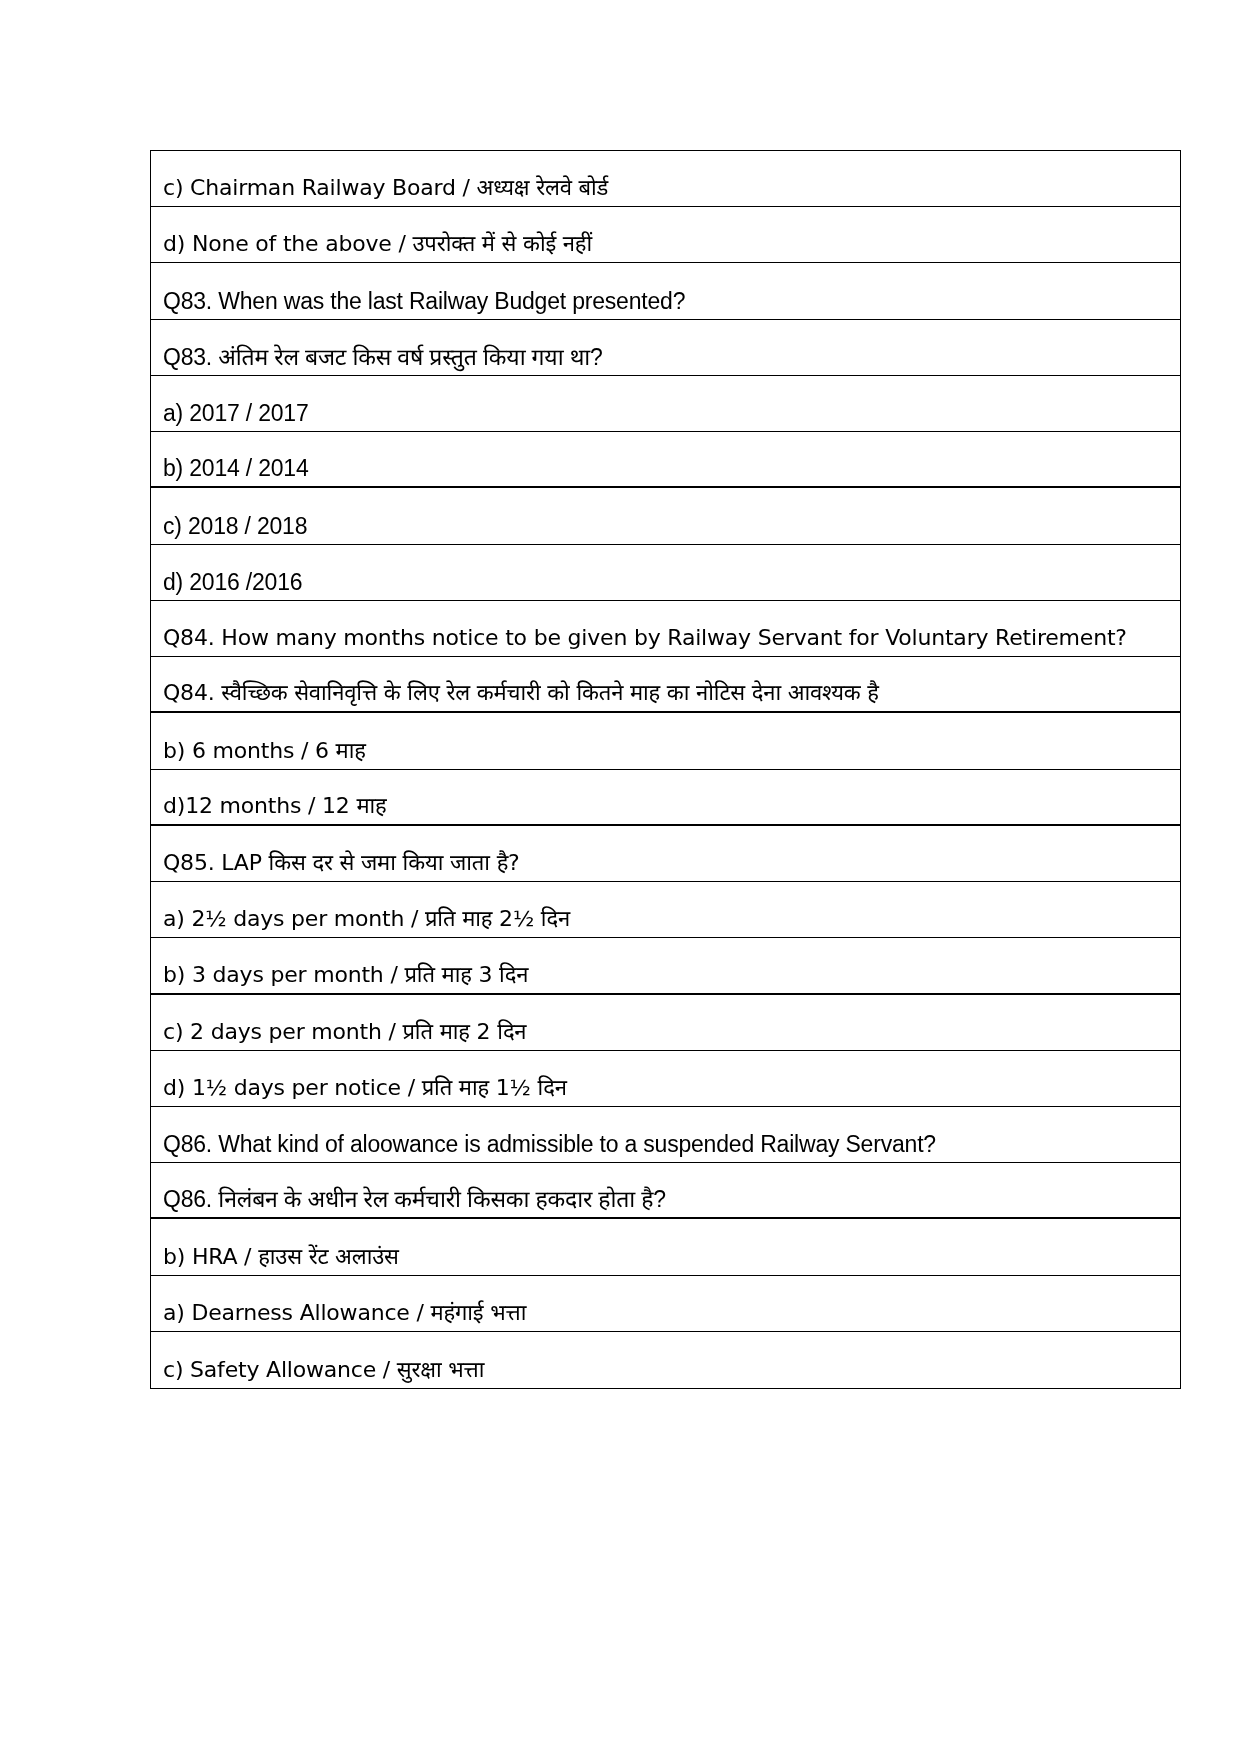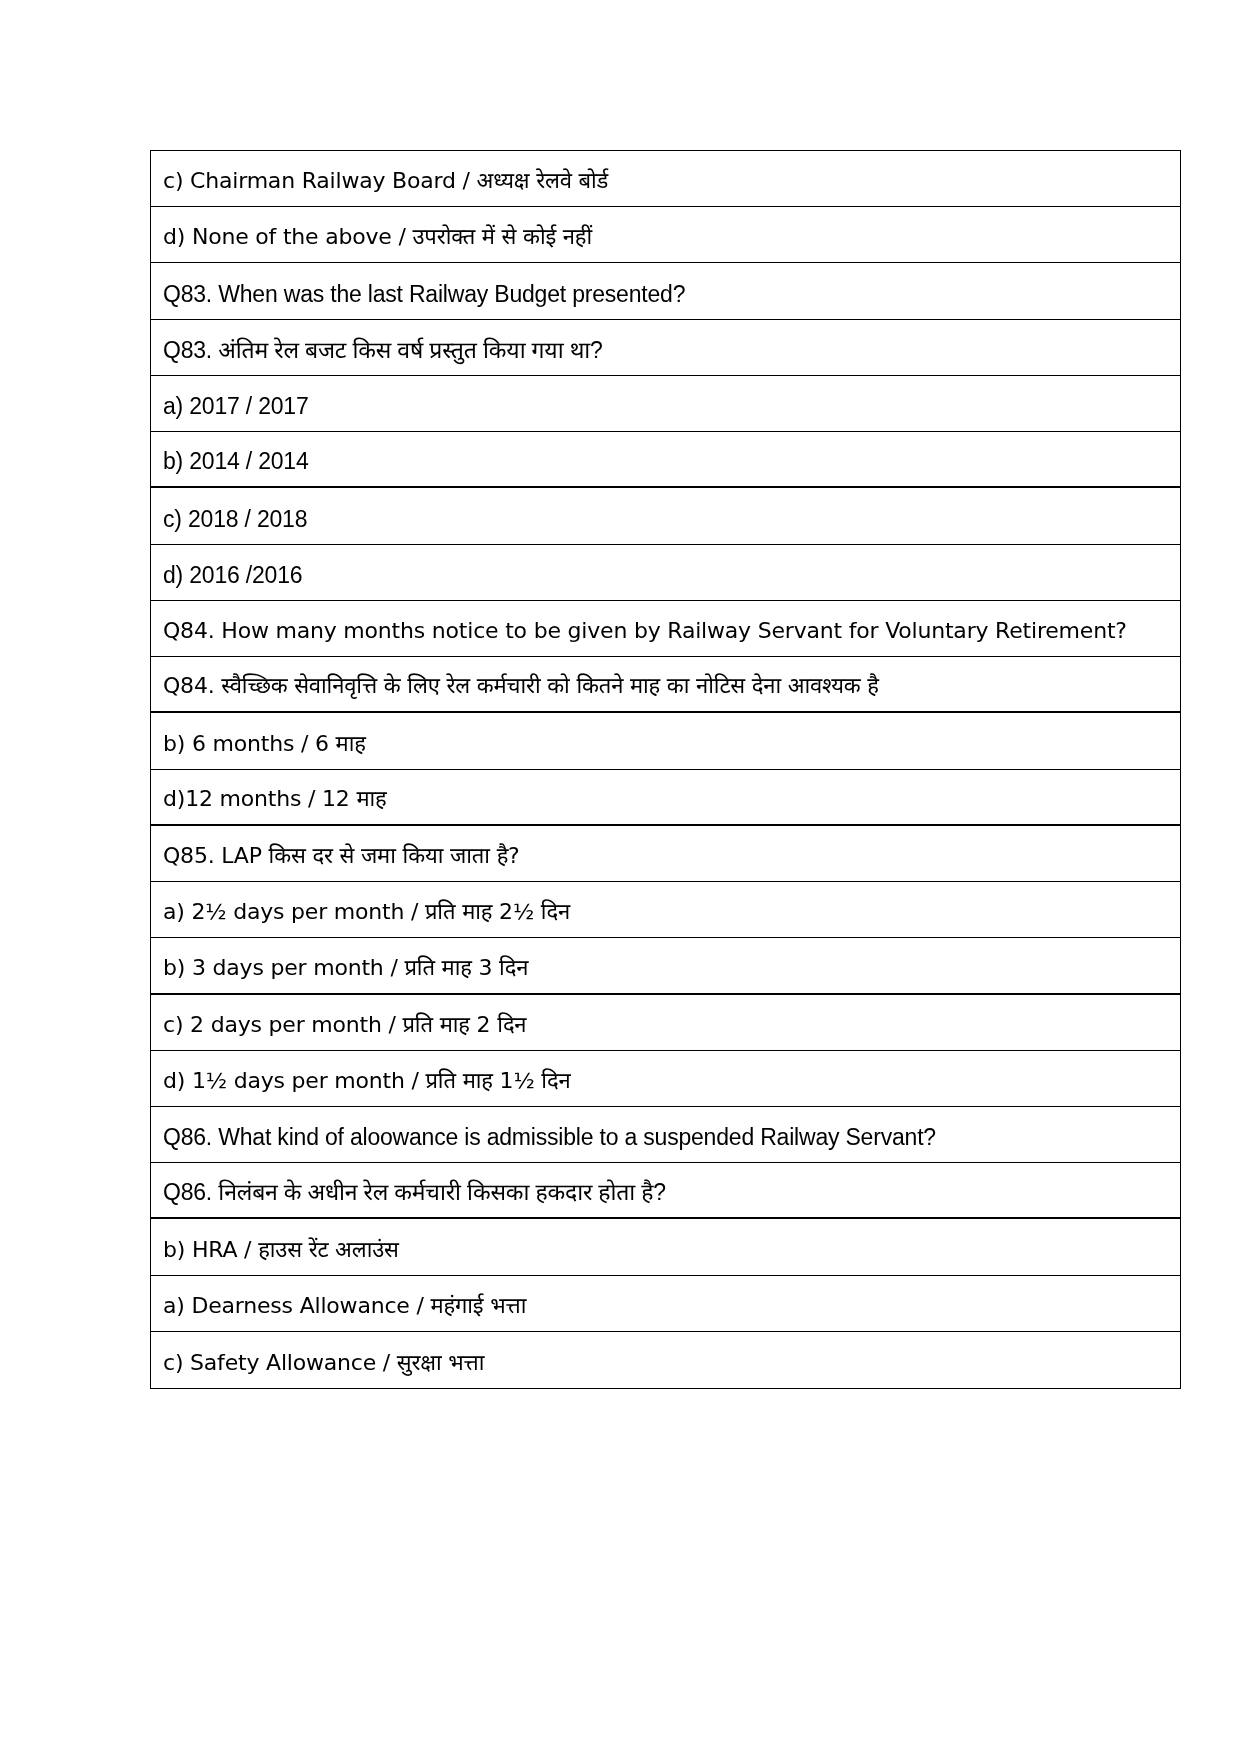--- a/index.html
+++ b/index.html
@@ -31,21 +31,21 @@
     }
     .qa-row:last-child {
       border-bottom: none;
     }
     .qa-row.thick {
       border-bottom-width: 2px;
     }
     .qa-text {
       position: absolute;
       left: 12px;
-      bottom: 10px;
+      bottom: 3px;
       font-size: 22px;
       line-height: 30px;
       white-space: nowrap;
       letter-spacing: -0.2px;
     }
     .qa-text.condensed {
       font-family: Liberation Sans, sans-serif;
       font-size: 23px;
     }
   </style>
@@ -95,21 +95,21 @@
   <div class="qa-row">
     <span class="qa-text">a) 2½ days per month / प्रति माह 2½ दिन</span>
   </div>
   <div class="qa-row thick">
     <span class="qa-text">b) 3 days per month / प्रति माह 3 दिन</span>
   </div>
   <div class="qa-row">
     <span class="qa-text">c) 2 days per month / प्रति माह 2 दिन</span>
   </div>
   <div class="qa-row">
-    <span class="qa-text">d) 1½ days per month / प्रति माह 1½ दिन</span>
+    <span class="qa-text">d) 1½ days per notice / प्रति माह 1½ दिन</span>
   </div>
   <div class="qa-row">
     <span class="qa-text condensed">Q86. What kind of aloowance is admissible to a suspended Railway Servant?</span>
   </div>
   <div class="qa-row thick">
     <span class="qa-text condensed">Q86. निलंबन के अधीन रेल कर्मचारी किसका हकदार होता है?</span>
   </div>
   <div class="qa-row">
     <span class="qa-text">b) HRA / हाउस रेंट अलाउंस</span>
   </div>

